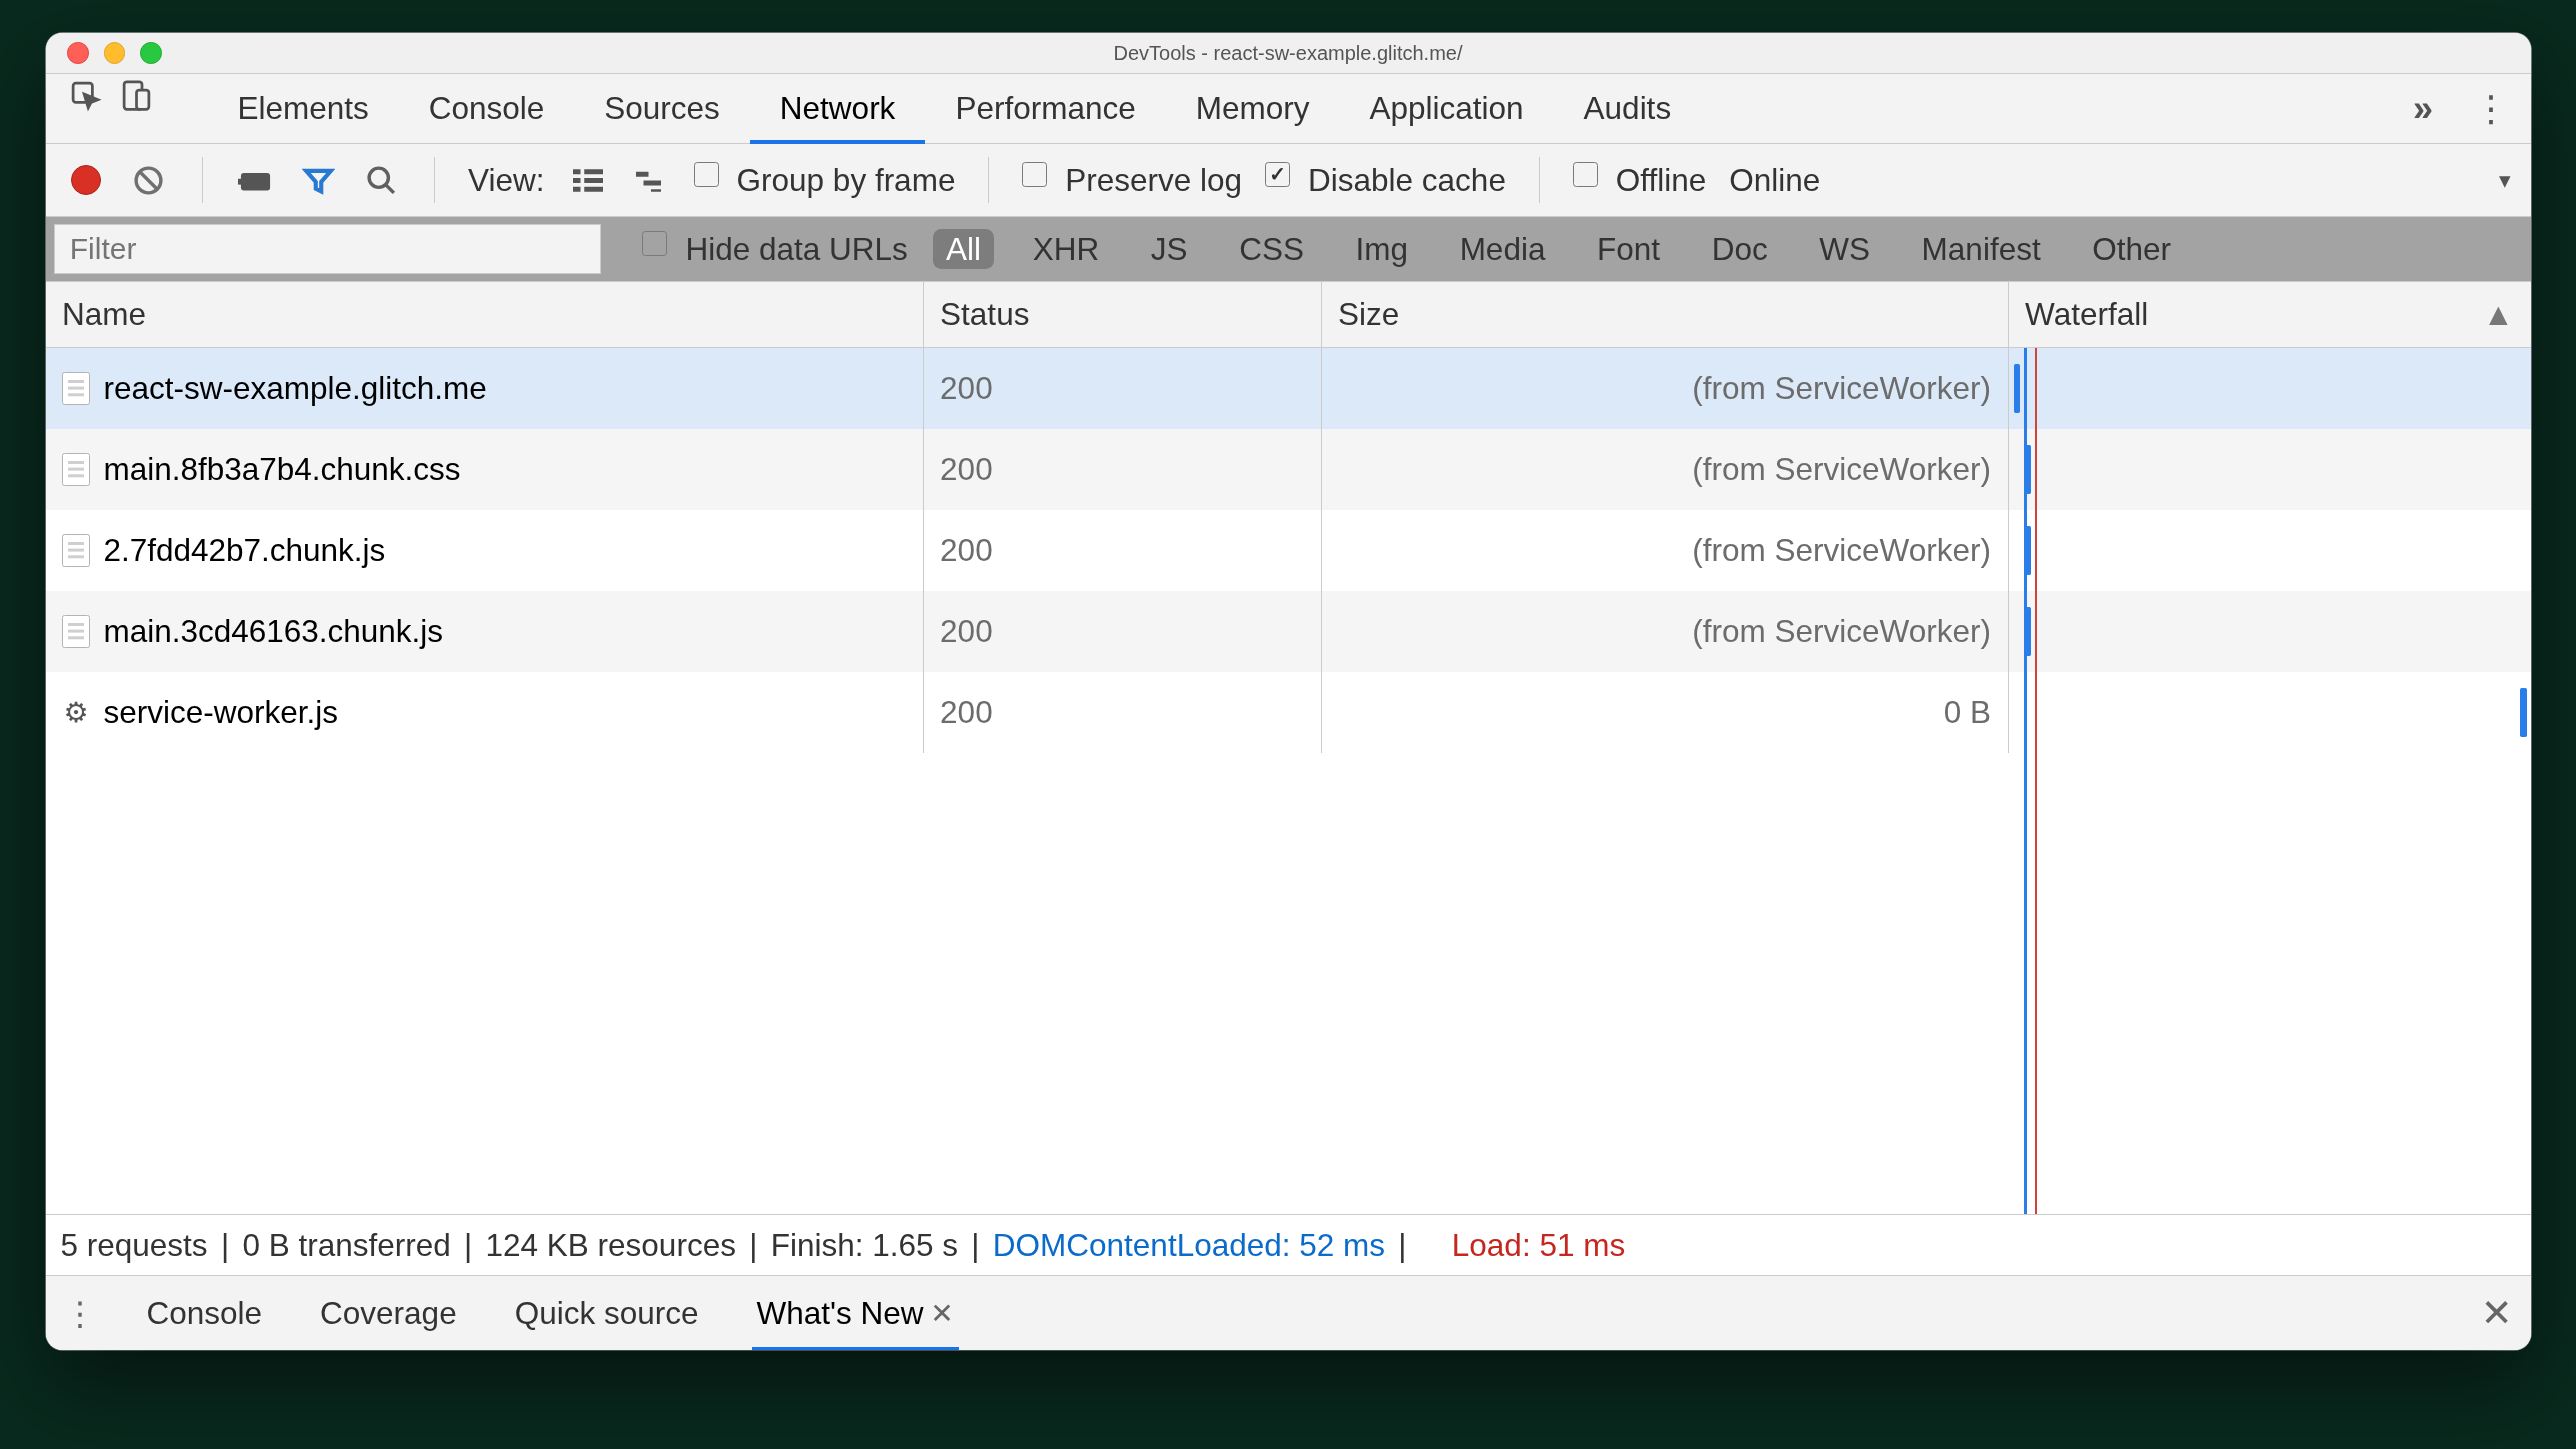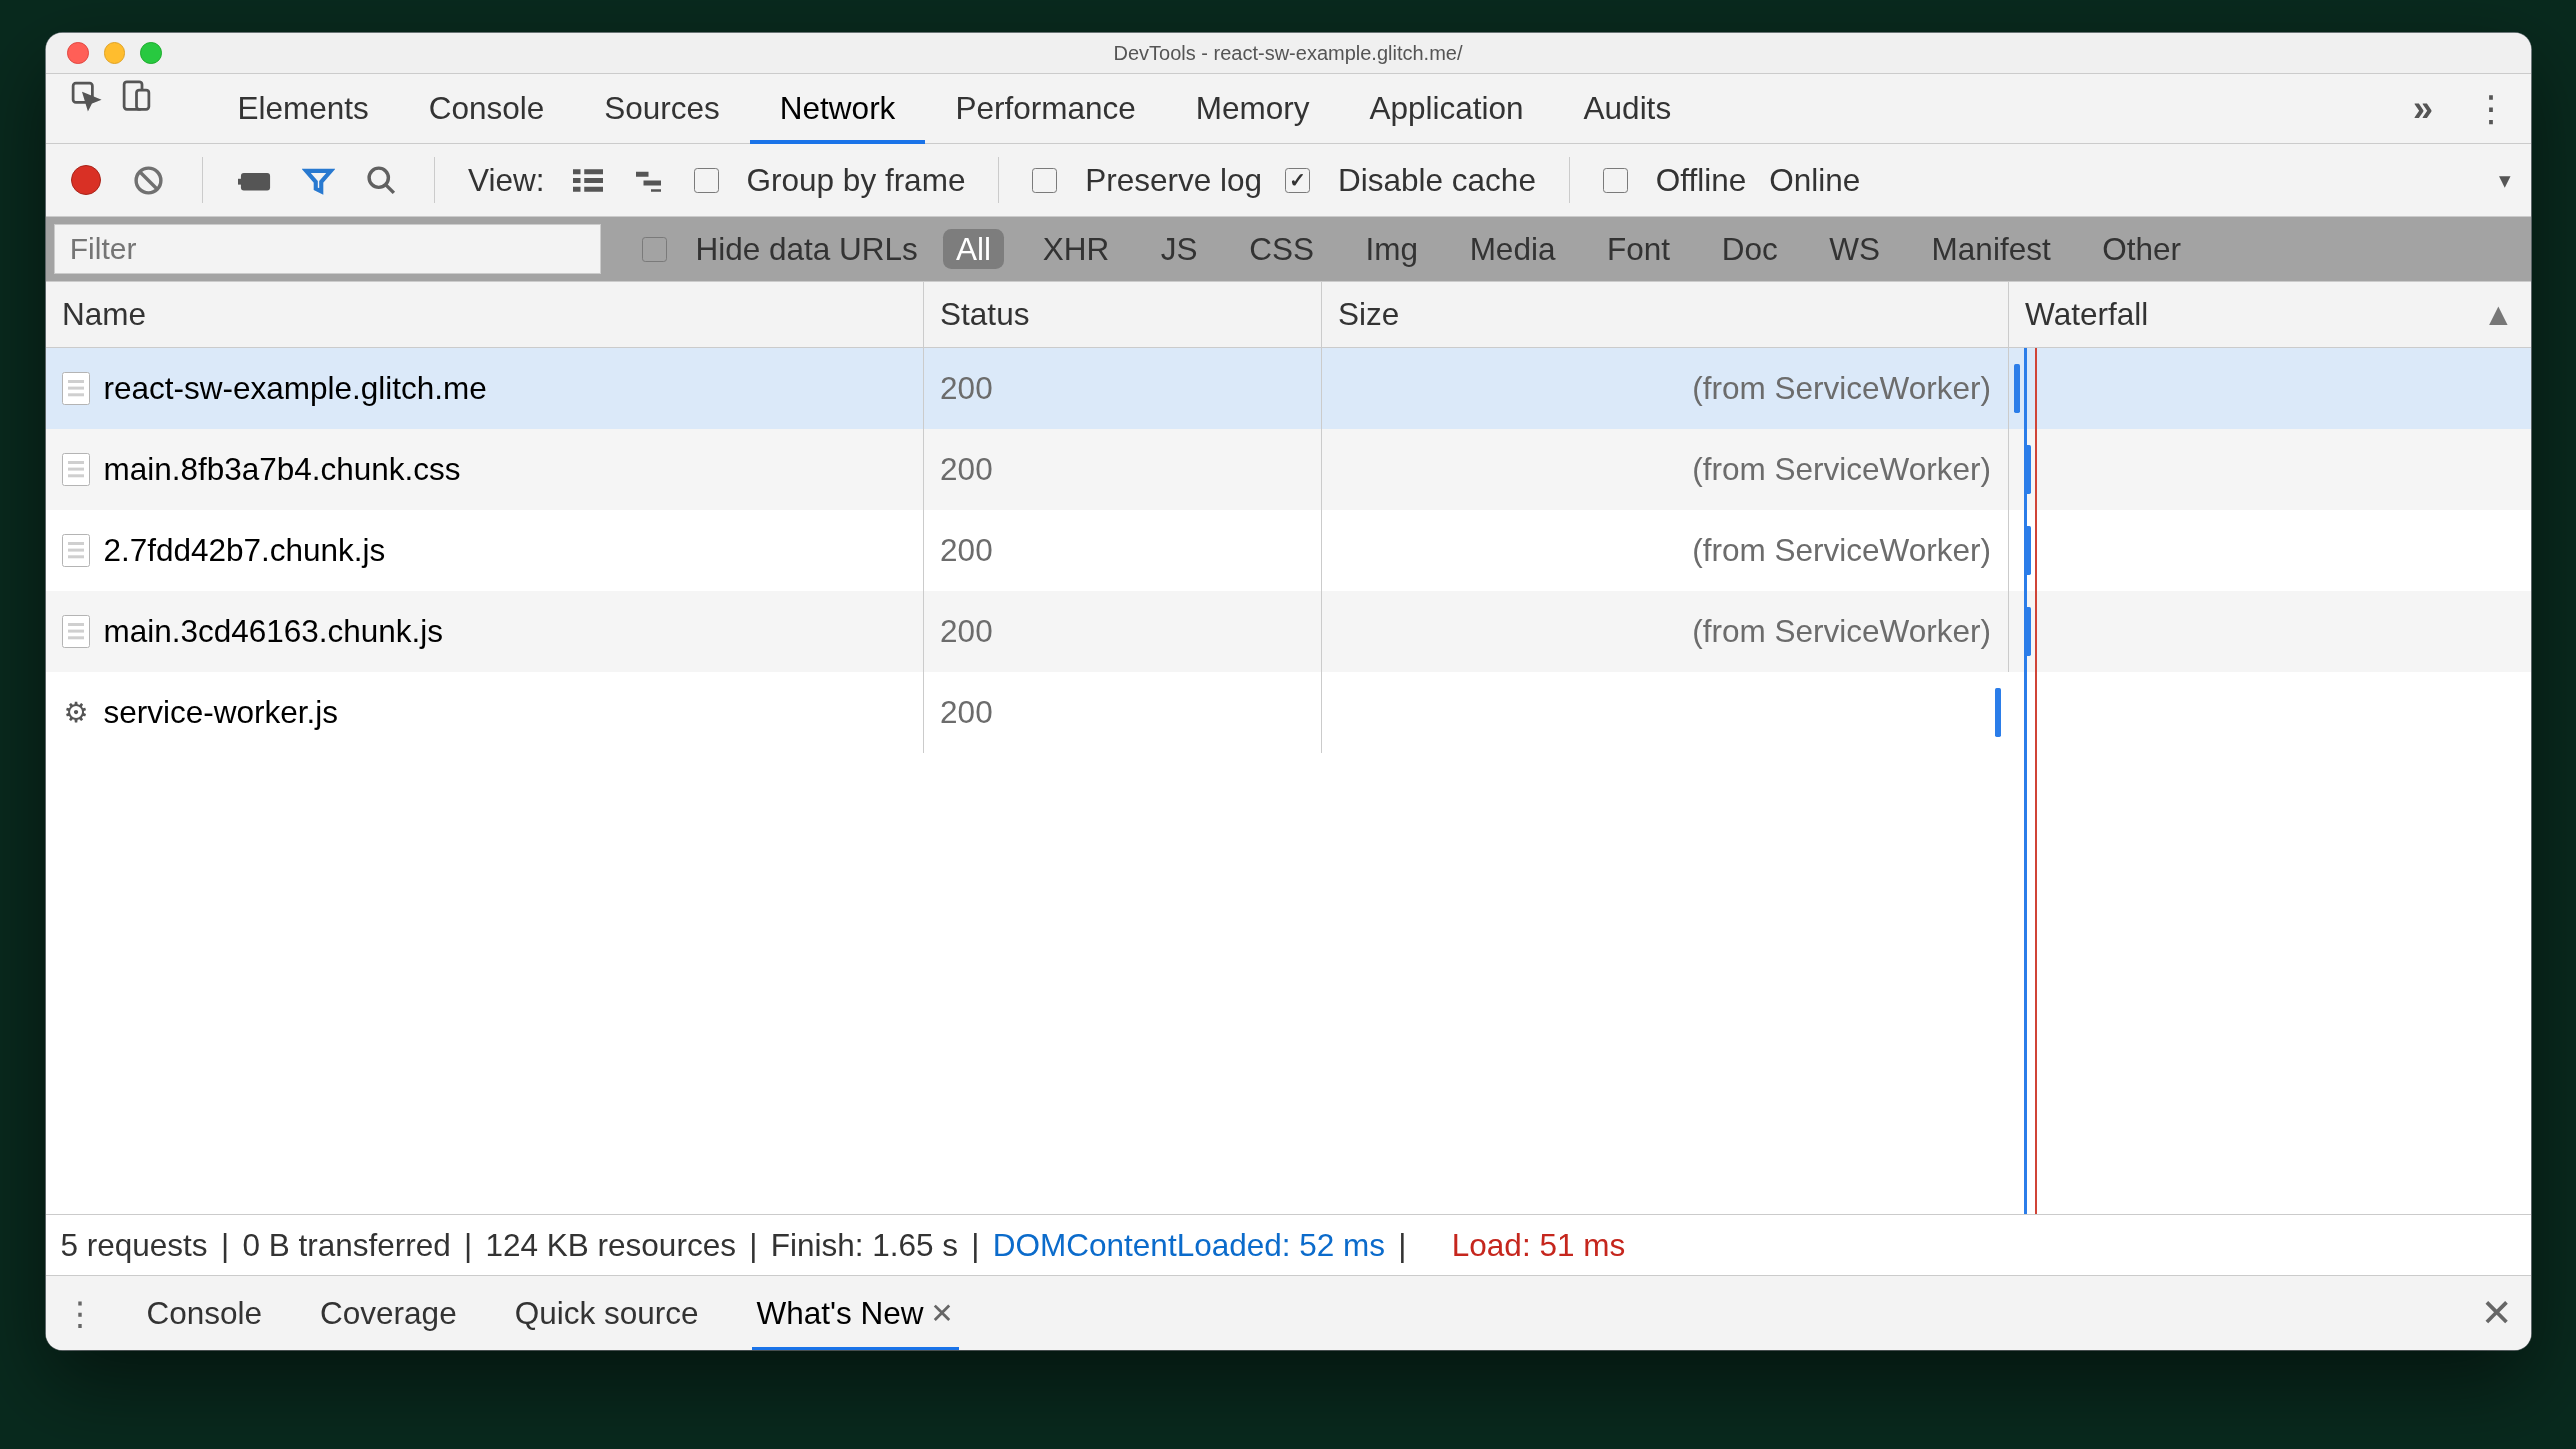--- a/index.html
+++ b/index.html
@@ -62,21 +62,21 @@
   .tabs .overflow .ico{font-size:36px;}
 
   
   .toolbar{
     height:73px;background:var(--panel);border-bottom:0.8px solid var(--border);
     display:flex;align-items:center;padding:0 20px;font-size:31.5px;color:#333;gap:23px;
   }
   .toolbar .ico{width:40px;height:40px;display:flex;align-items:center;justify-content:center;color:#606060;}
   .record{width:30px;height:30px;border-radius:50%;background:#d93025;border:1.7px solid #a8241a;box-shadow:inset 0 0 0 2.5px #fff0;}
   .vsep{width:0.8px;height:46px;background:var(--border);margin:0 10px;}
-  .check{display:flex;align-items:center;gap:28px;cursor:pointer;}
+  .check{display:flex;align-items:flex-start;gap:18px;cursor:pointer;}
   .check .box{width:25px;height:25px;border:1.7px solid #7a7a7a;border-radius:3.3px;display:flex;align-items:center;justify-content:center;font-size:20px;color:#333;}
   .check.on .box::before{content:"✓";font-weight:700;}
   .toolbar .right{margin-left:auto;display:flex;align-items:center;gap:21.5px;}
   .tri{font-size:23px;color:#555;}
 
   
   .filterbar{
     height:65px;background:#a3a3a3;border-bottom:0.8px solid var(--border);
     display:flex;align-items:center;padding:0 8.3px 0 8.3px;font-size:31.5px;color:#333;gap:25px;
   }
@@ -343,20 +343,21 @@
               <div class="bar" style="left: 3%;"></div>
             </div>
           </div>
         </div>
         <div class="row cols">
           <div class="c name">
             <span class="gear">⚙</span>
             <span>service-worker.js</span>
           </div>
           <div class="c status">200</div>
+          <div class="c size">0 B</div>
           <div class="c">
             <div class="wf">
               <div class="bar" style="left: 98%;"></div>
             </div>
           </div>
         </div>
         <div style="position: absolute; inset: 0px 0px 0px 1963px; pointer-events: none;">
           <div style="position: absolute; top: 0px; bottom: 0px; width: 2.5px; background: rgb(43, 125, 233); left: 3%;"></div>
           <div style="position: absolute; top: 0px; bottom: 0px; width: 2.5px; background: rgb(208, 68, 55); left: 5%;"></div>
         </div>

